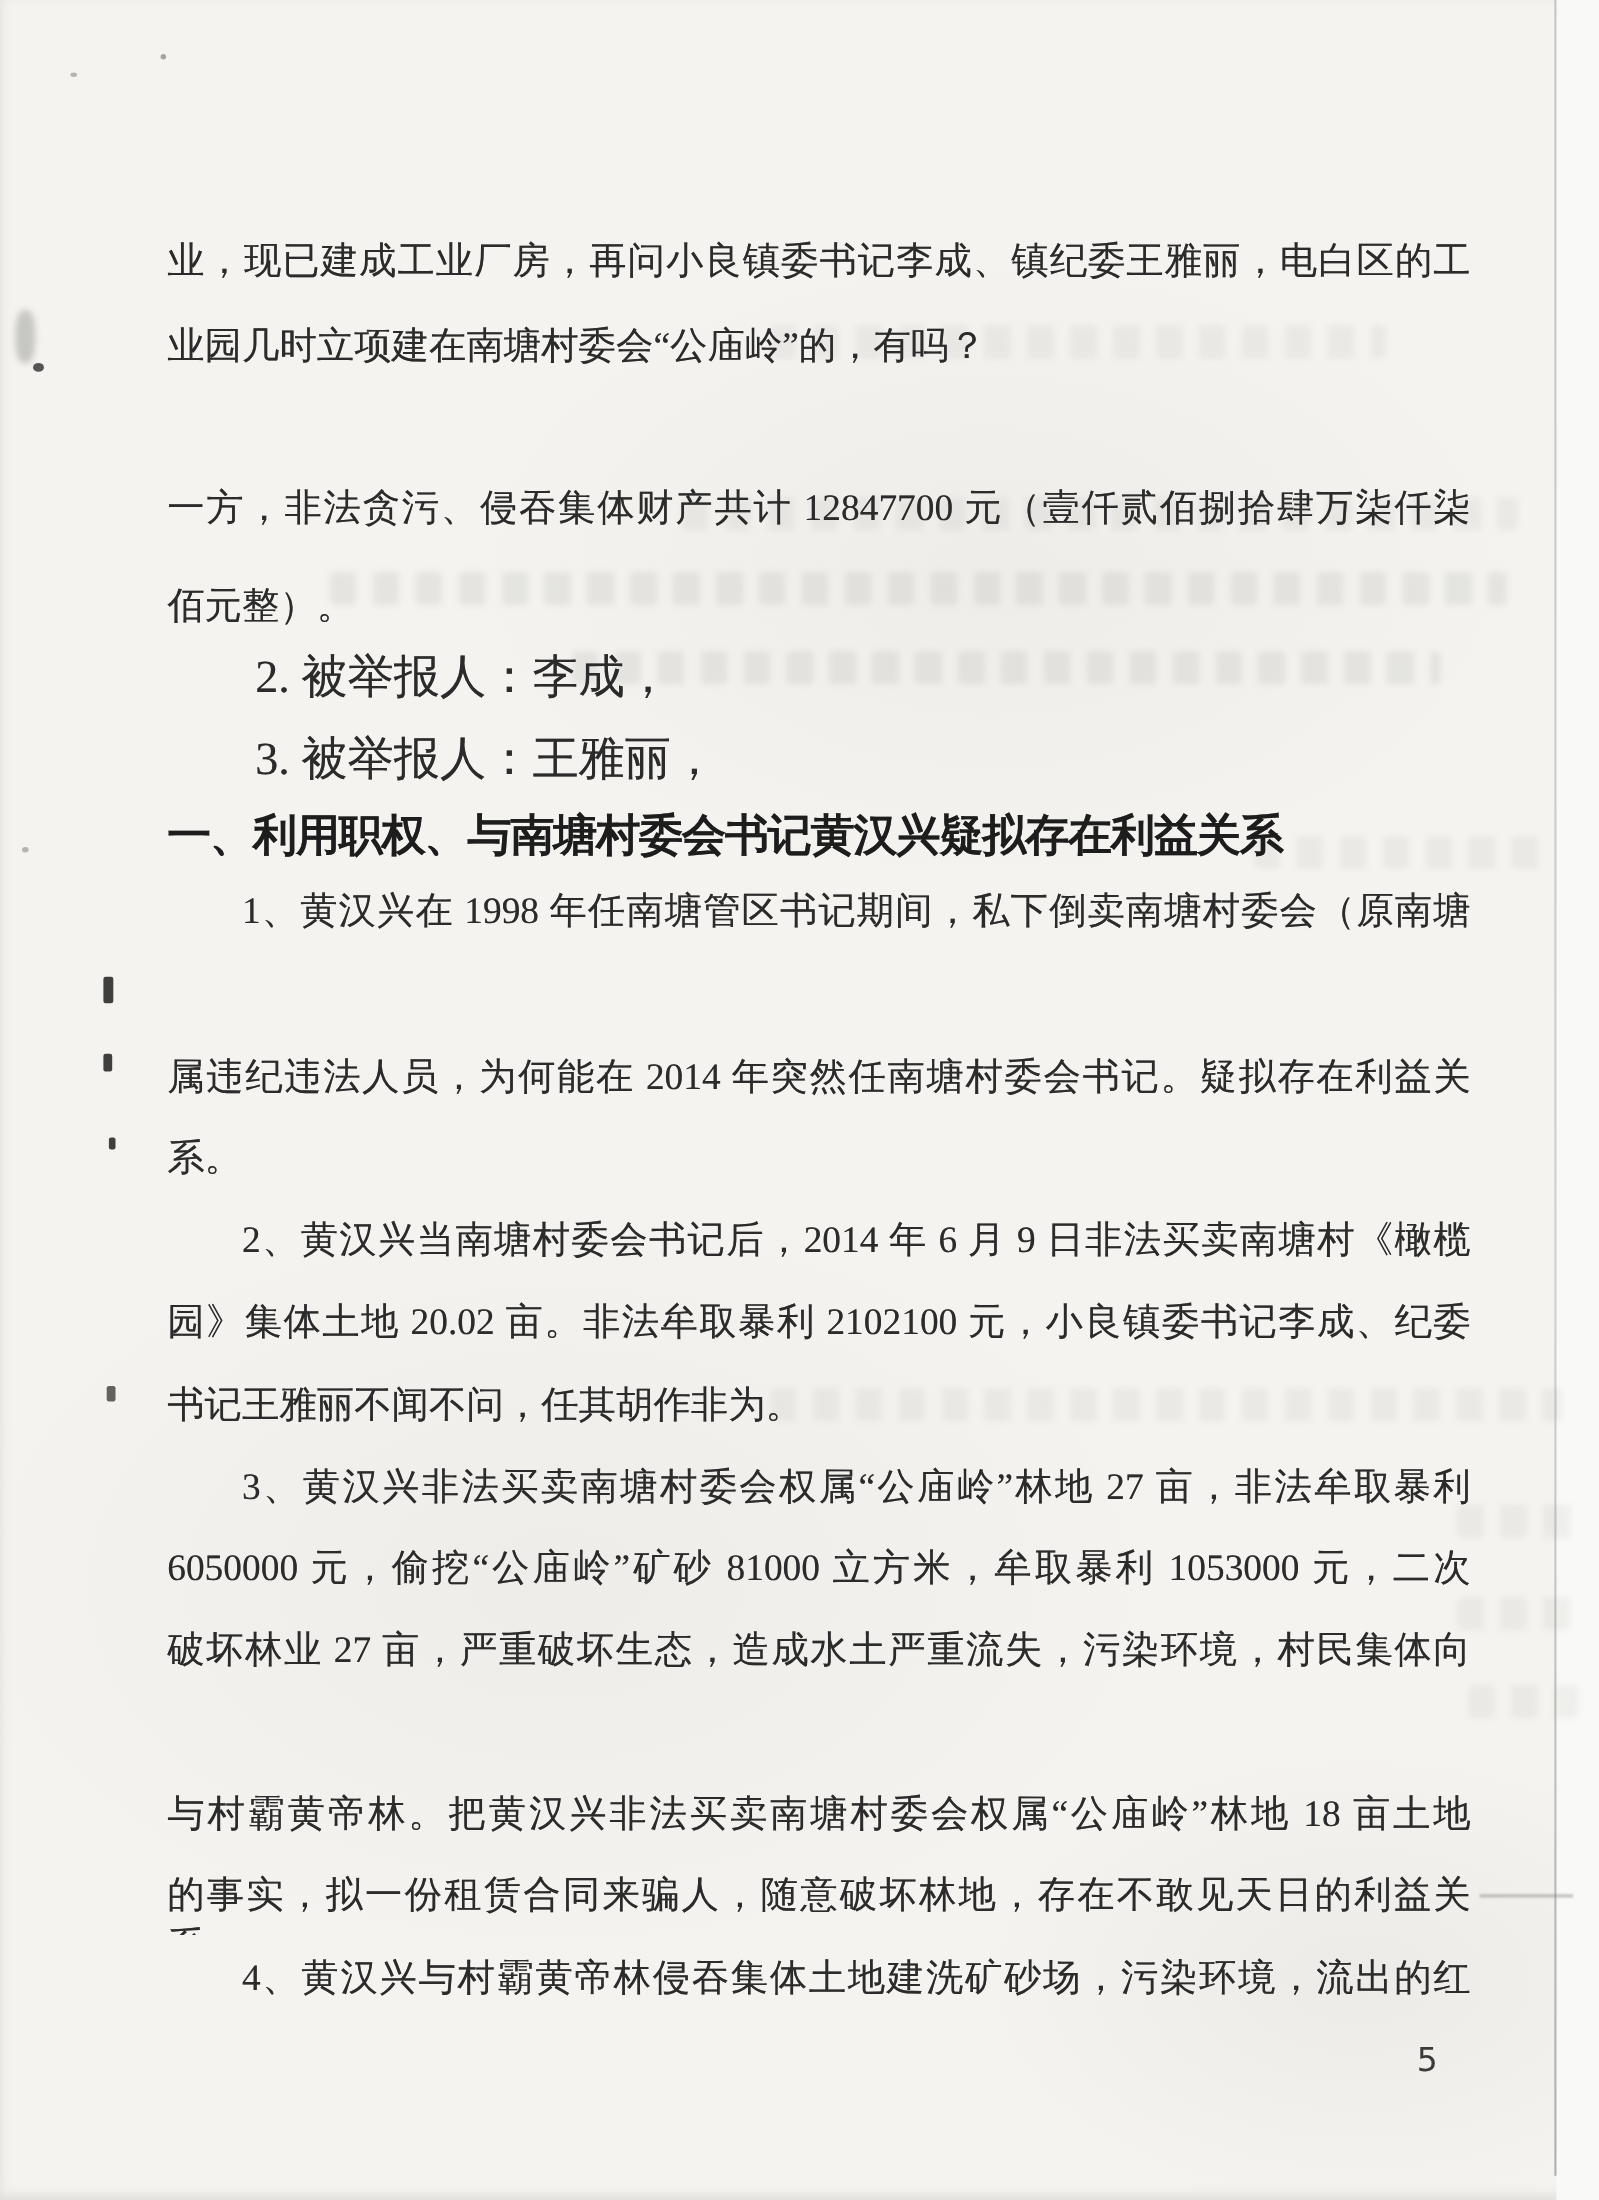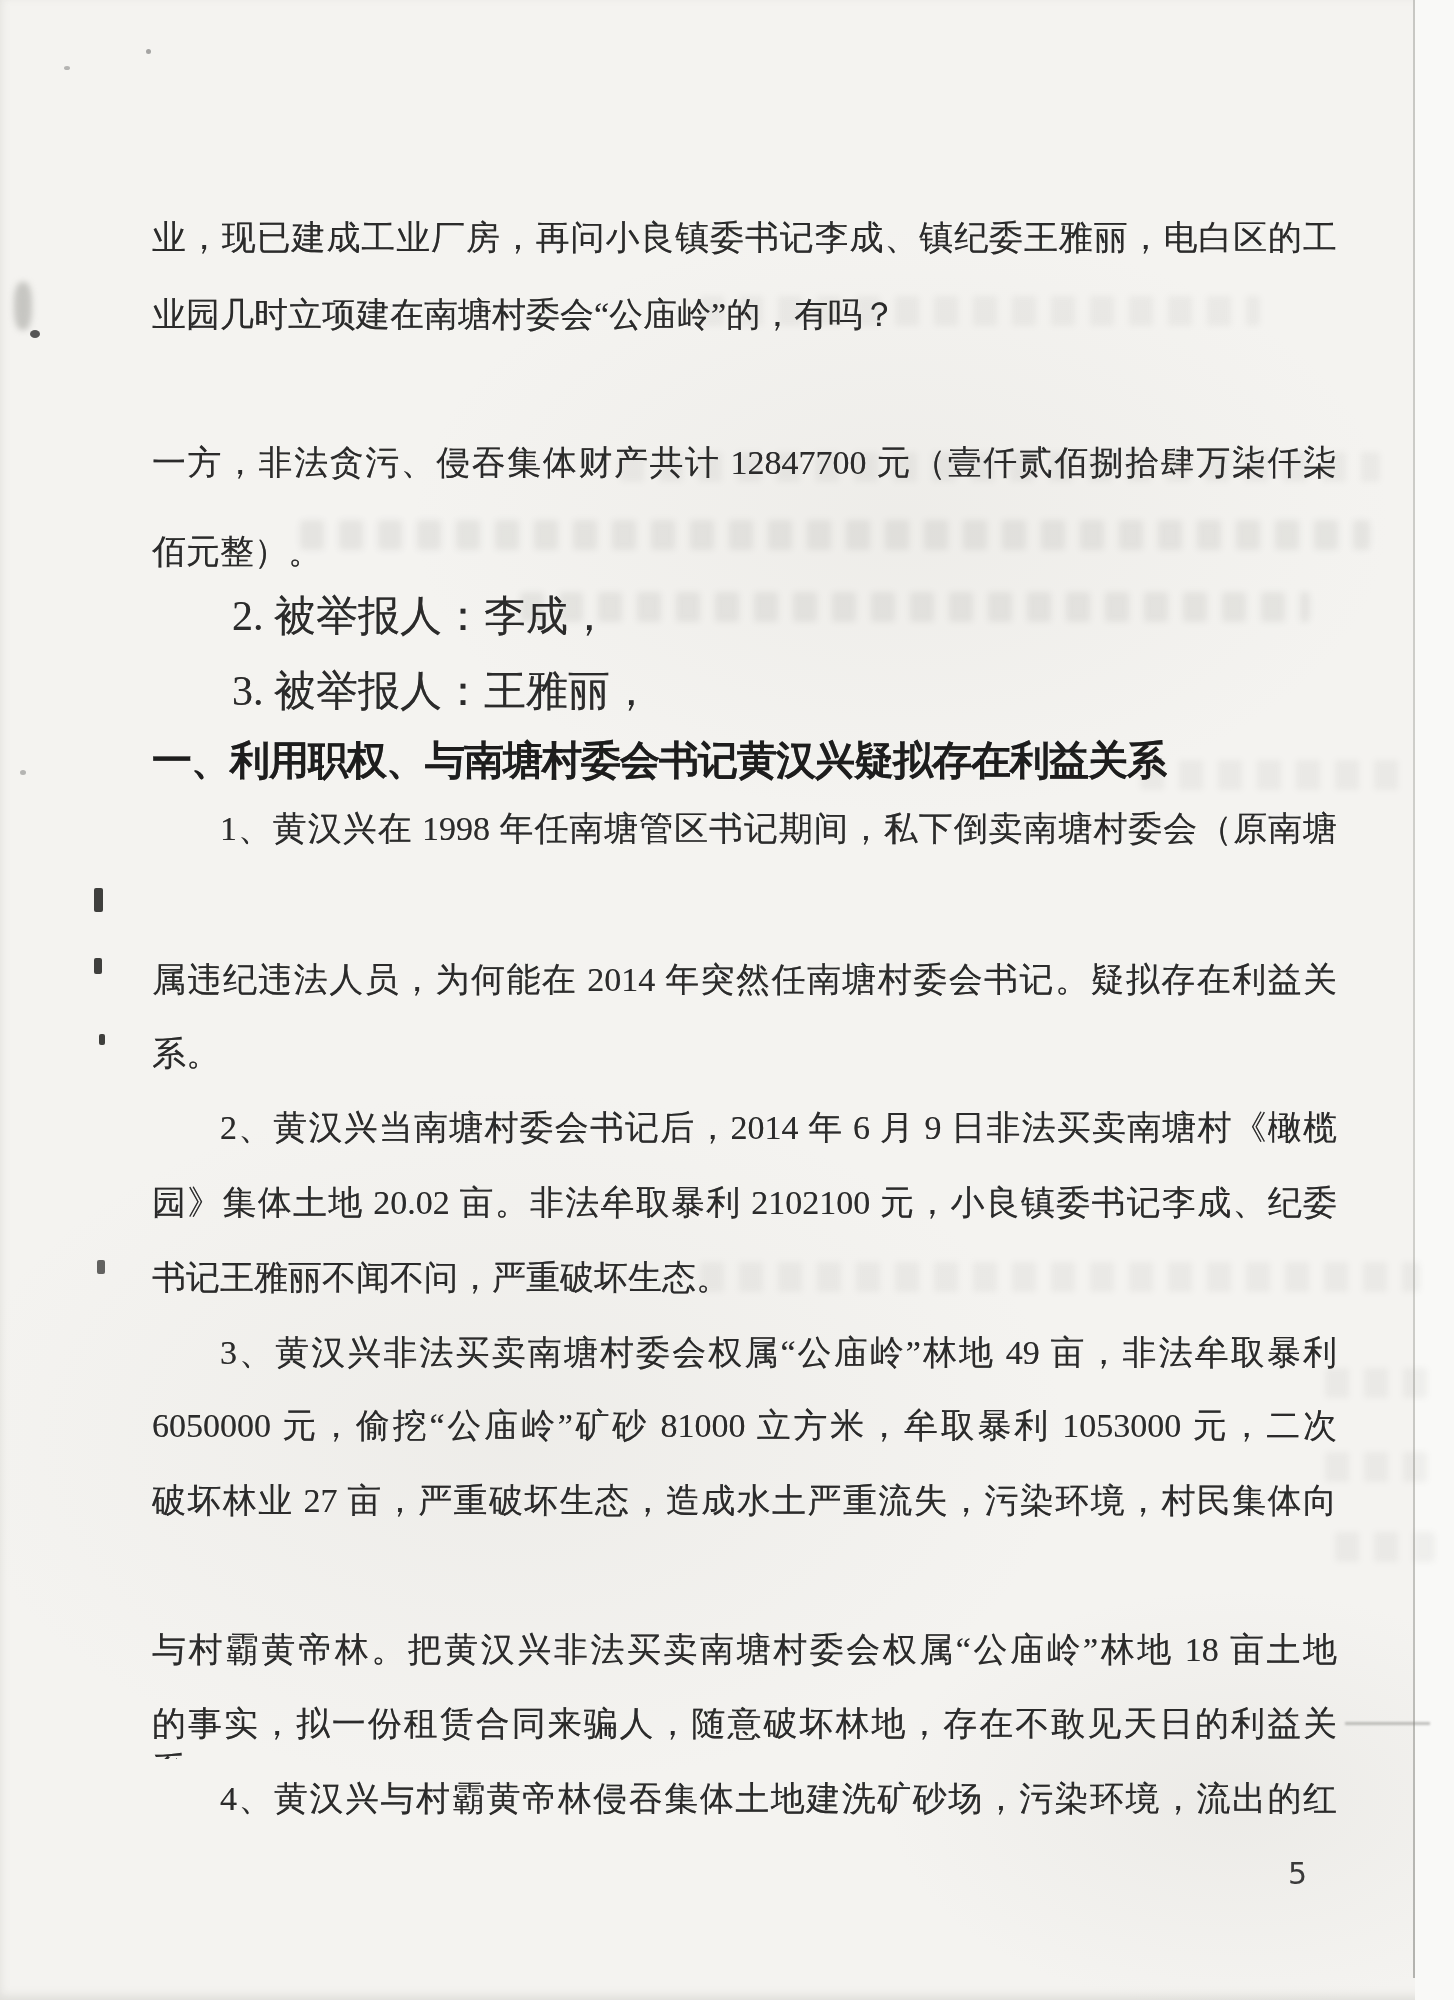--- a/index.html
+++ b/index.html
@@ -83,22 +83,22 @@
   <div class="ln j" style="top:440px;">一方，非法贪污、侵吞集体财产共计 12847700 元（壹仟贰佰捌拾肆万柒仟柒</div>
   <div class="ln" style="top:529px;">佰元整）。</div>
   <div class="ln item" style="top:588px;">2. 被举报人：李成，</div>
   <div class="ln item" style="top:663px;">3. 被举报人：王雅丽，</div>
   <div class="ln head" style="top:733px;">一、利用职权、与南塘村委会书记黄汉兴疑拟存在利益关系</div>
   <div class="ln j ind" style="top:806px;">1、黄汉兴在 1998 年任南塘管区书记期间，私下倒卖南塘村委会（原南塘</div>
   <div class="ln j" style="top:957px;">属违纪违法人员，为何能在 2014 年突然任南塘村委会书记。疑拟存在利益关</div>
   <div class="ln" style="top:1031px;">系。</div>
   <div class="ln j ind" style="top:1105px;">2、黄汉兴当南塘村委会书记后，2014 年 6 月 9 日非法买卖南塘村《橄榄</div>
   <div class="ln j" style="top:1180px;">园》集体土地 20.02 亩。非法牟取暴利 2102100 元，小良镇委书记李成、纪委</div>
-  <div class="ln" style="top:1255px;">书记王雅丽不闻不问，严重破坏生态。</div>
-  <div class="ln j ind" style="top:1330px;">3、黄汉兴非法买卖南塘村委会权属“公庙岭”林地 49 亩，非法牟取暴利</div>
+  <div class="ln" style="top:1255px;">书记王雅丽不闻不问，任其胡作非为。</div>
+  <div class="ln j ind" style="top:1330px;">3、黄汉兴非法买卖南塘村委会权属“公庙岭”林地 27 亩，非法牟取暴利</div>
   <div class="ln j" style="top:1403px;">6050000 元，偷挖“公庙岭”矿砂 81000 立方米，牟取暴利 1053000 元，二次</div>
   <div class="ln j" style="top:1478px;">破坏林业 27 亩，严重破坏生态，造成水土严重流失，污染环境，村民集体向</div>
   <div class="ln j" style="top:1627px;">与村霸黄帝林。把黄汉兴非法买卖南塘村委会权属“公庙岭”林地 18 亩土地</div>
   <div class="ln j" style="top:1701px;">的事实，拟一份租赁合同来骗人，随意破坏林地，存在不敢见天日的利益关系。</div>
   <div class="ln j ind" style="top:1776px;">4、黄汉兴与村霸黄帝林侵吞集体土地建洗矿砂场，污染环境，流出的红</div>
 
   <div class="pagenum">5</div>
 
 </div>
 

